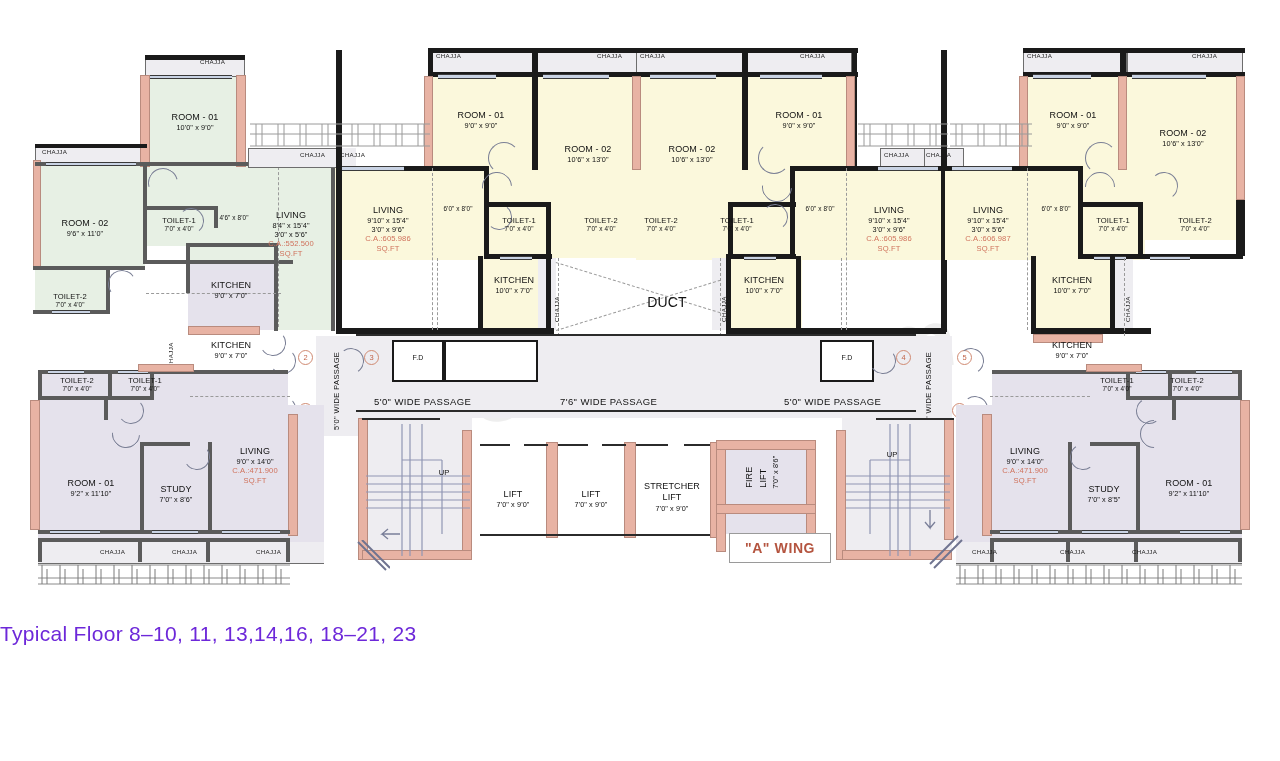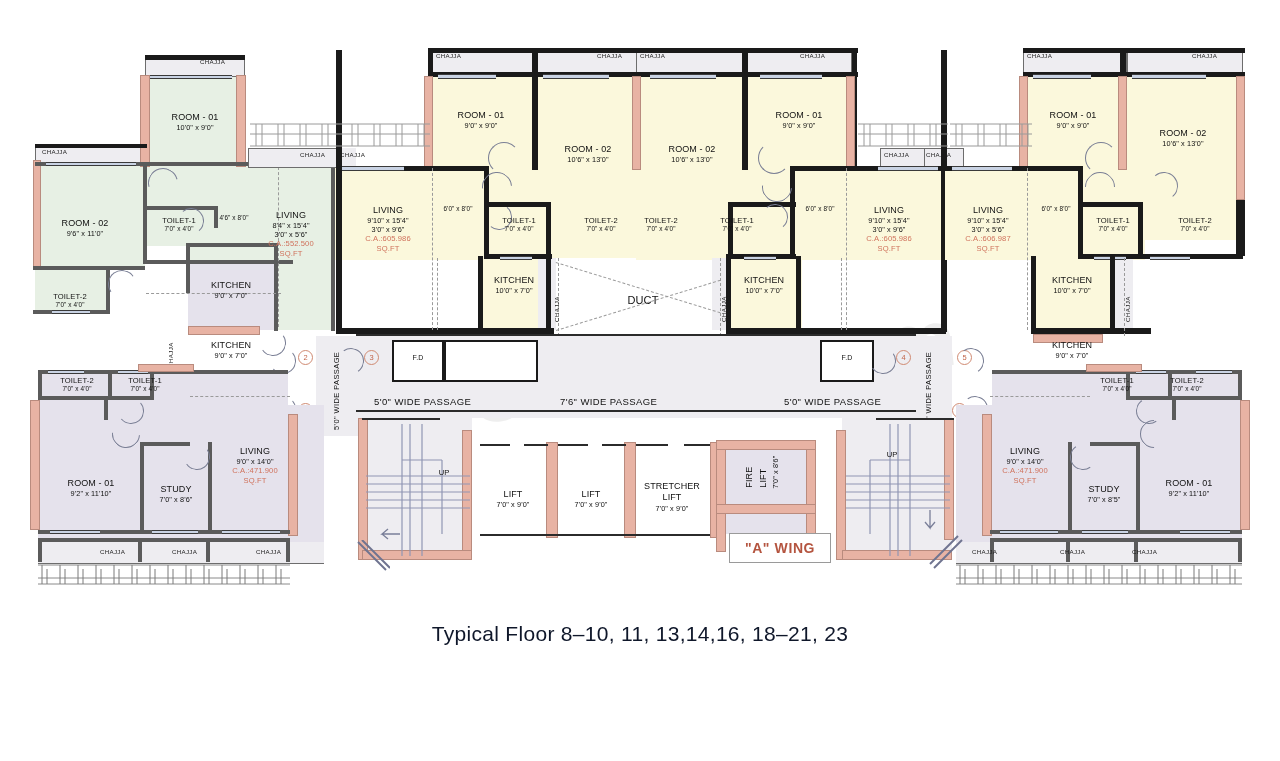--- a/index.html
+++ b/index.html
@@ -51,22 +51,22 @@
   .grill{position:absolute;}
   .stair{position:absolute;}
 
   
   #wm{position:absolute;left:415px;top:330px;width:470px;height:110px;
       font-family:"DejaVu Sans",sans-serif;font-size:78px;color:rgba(120,120,120,.13);
       font-weight:700;transform:rotate(-7deg);user-select:none;pointer-events:none;
       white-space:nowrap;}
 
   
-  #cap1{position:absolute;left:0;top:622px;width:1280px;text-align:center;
-        font-size:21px;color:#0f172a;letter-spacing:.3px;}
+  #cap1{position:absolute;left:0;top:622px;width:1280px;text-align:left;
+        font-size:21px;color:#6d28d9;letter-spacing:.3px;}
   #cap2{position:absolute;left:380px;top:679px;width:520px;height:56px;background:#111111;
         border-top-left-radius:26px;border-bottom-left-radius:4px;
         display:flex;align-items:center;justify-content:center;}
   #cap2 span{color:#e9e9e9;font-size:19px;letter-spacing:.4px;}
 </style>
 </head>
 <body>
 
 <div id="plan">
 
@@ -301,21 +301,21 @@
     <div class="dim">3'0" x 9'6"</div>
     <div class="ca">C.A.:605.986</div>
     <div class="ca">SQ.FT</div>
   </div>
   <div class="lbl sm" style="left:794px;top:205px;width:52px;">
     <div class="dim">6'0" x 8'0"</div>
   </div>
 
   <div class="dash" style="left:556px;top:262px;width:172px;transform:rotate(17deg);transform-origin:0 0;"></div>
   <div class="dash" style="left:556px;top:330px;width:172px;transform:rotate(-17deg);transform-origin:0 0;"></div>
-  <div class="lbl" style="left:608px;top:294px;width:70px;font-size:11px;">DUCT</div>
+  <div class="lbl" style="left:632px;top:294px;width:70px;font-size:14px;">DUCT</div>
 
   <div class="room fill-gray" style="left:1023px;top:48px;width:104px;height:26px;border:1px solid #6d6d6d;"></div>
   <div class="chajja" style="left:1027px;top:52px;">CHAJJA</div>
   <div class="room fill-gray" style="left:1127px;top:48px;width:116px;height:26px;border:1px solid #6d6d6d;"></div>
   <div class="chajja" style="left:1192px;top:52px;">CHAJJA</div>
 
   <div class="room fill-cream" style="left:1023px;top:74px;width:220px;height:96px;"></div>
   <div class="room fill-cream" style="left:945px;top:168px;width:200px;height:92px;"></div>
   <div class="room fill-cream" style="left:1143px;top:168px;width:100px;height:72px;"></div>
   <div class="room fill-cream" style="left:1035px;top:258px;width:80px;height:72px;"></div>

